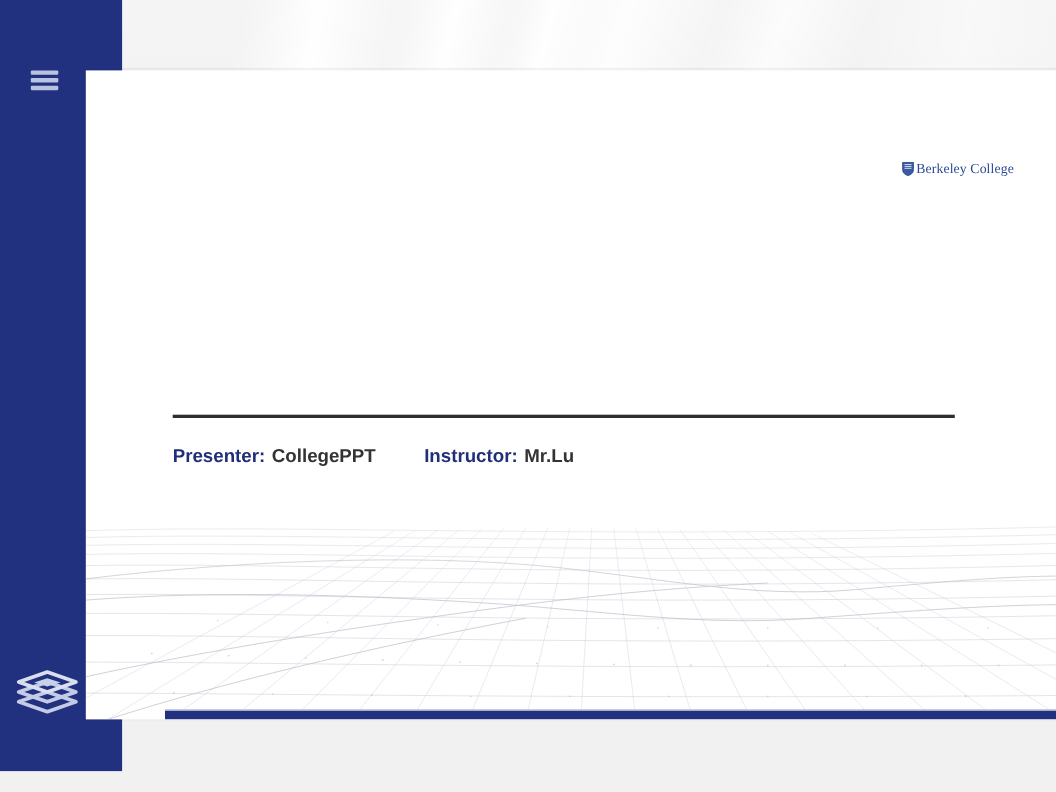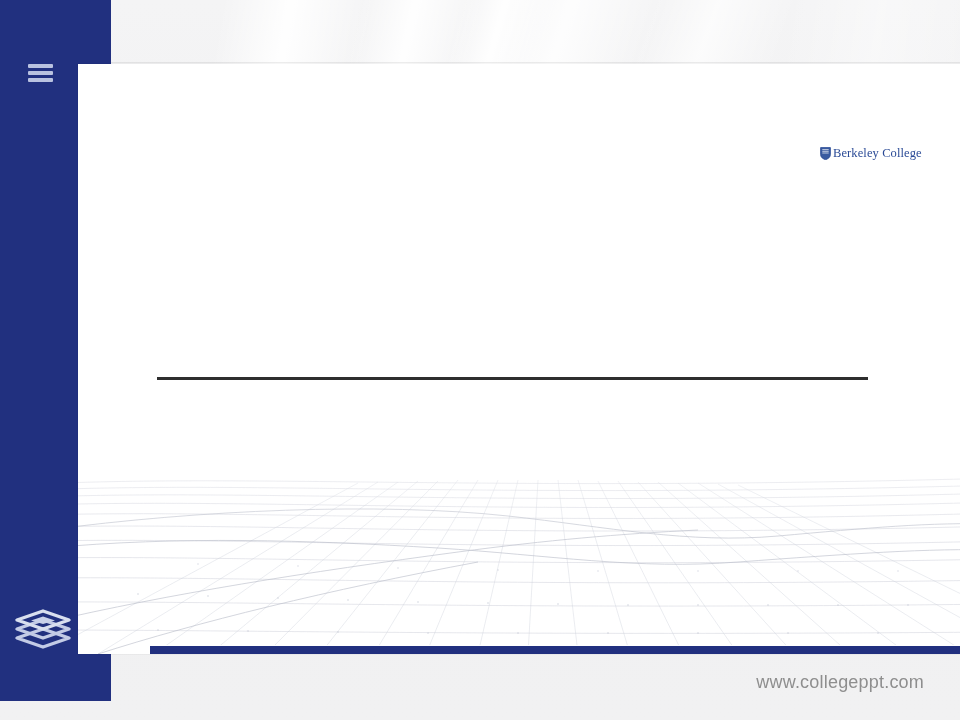--- a/index.html
+++ b/index.html
@@ -310,20 +310,26 @@
     <div class="logo">
       <svg class="logo-shield" viewBox="0 0 11 13">
         <path d="M0.6 0.6 H10.4 V7.4 C10.4 10.3 7.9 12.0 5.5 12.6 C3.1 12.0 0.6 10.3 0.6 7.4 Z" fill="#3a5ba0" stroke="#2a4a96" stroke-width="0.8"></path>
         <path d="M2.3 2.6 H8.7 M2.3 4.3 H8.7 M2.3 6.0 H8.7" stroke="#ffffff" stroke-width="0.7"></path>
       </svg>
       <span class="logo-text">Berkeley College</span>
     </div>
 
     <div class="title-rule"></div>
 
+    <div class="credits">
+      <span class="cred-label">Presenter:</span>
+      <span class="cred-value">CollegePPT</span>
+      <span class="cred-gap"></span>
+      <span class="cred-label">Instructor:</span>
+      <span class="cred-value">Mr.Lu</span>
+    </div>
 
     <div class="slide-footer-bar"></div>
 
   </div>
 
-  <div class="watermark">www.collegeppt.com</div>
 
 </div>
 
 </body></html>

